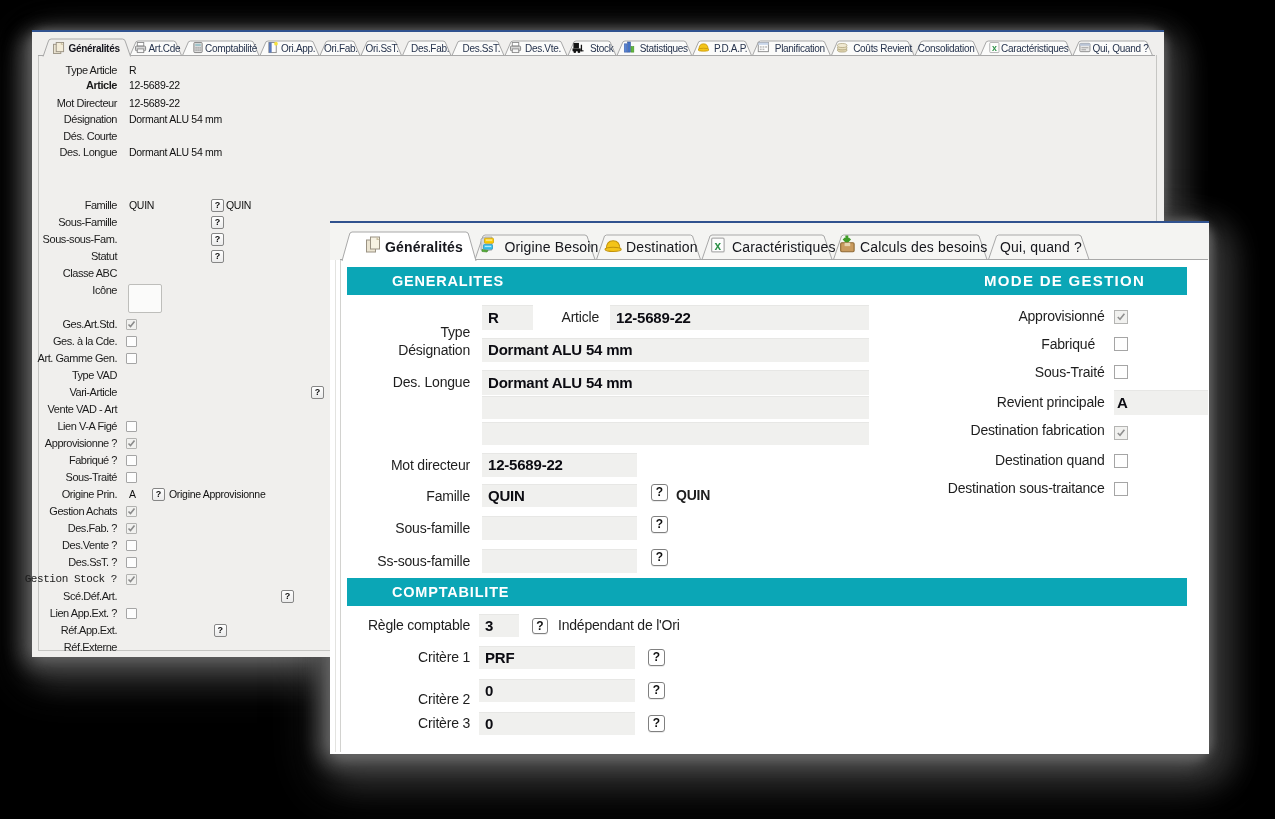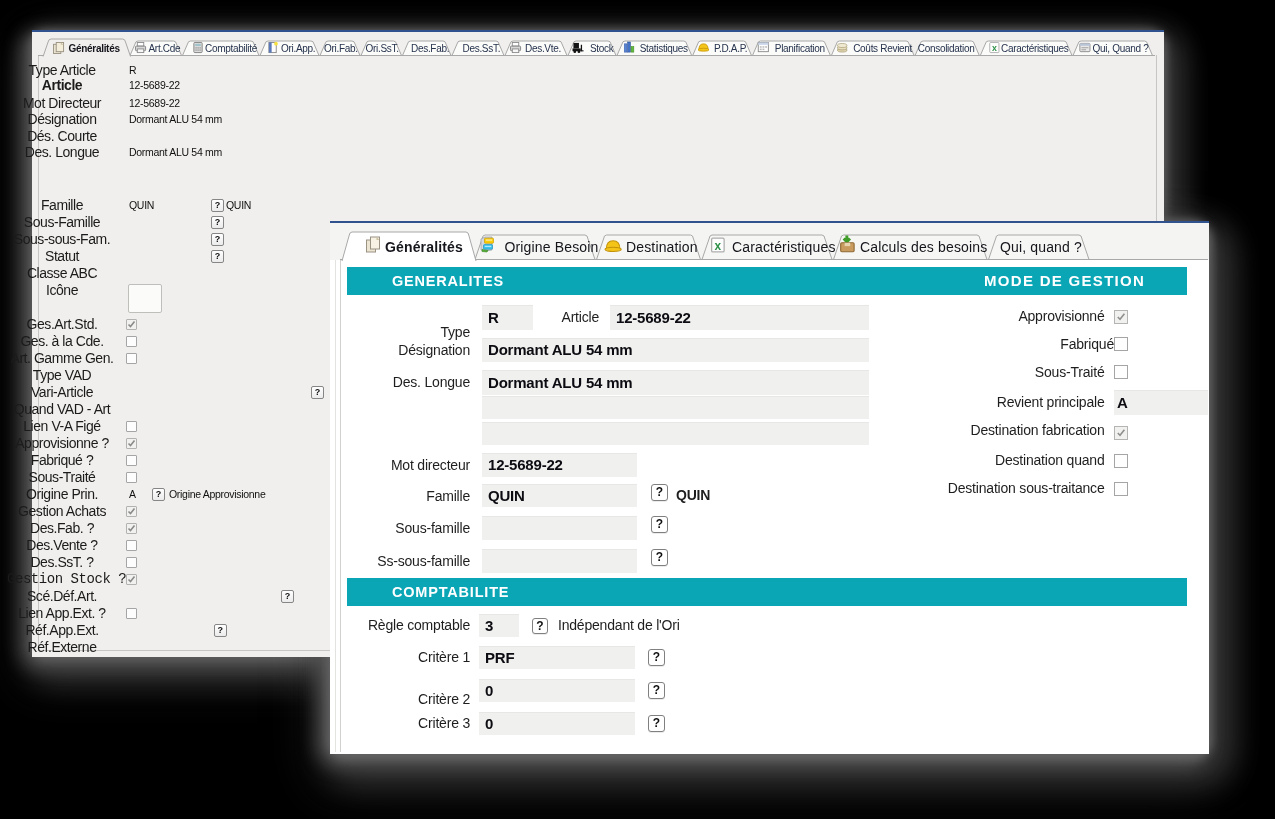--- a/index.html
+++ b/index.html
@@ -1,21 +1,21 @@
 <!DOCTYPE html>
 <html><head><meta charset="utf-8"><style>
 html,body{margin:0;padding:0;width:1275px;height:819px;background:#000;overflow:hidden;
  font-family:"Liberation Sans", sans-serif;-webkit-font-smoothing:antialiased}
 .abs{position:absolute}
 #w1{position:absolute;left:32px;top:30px;width:1132px;height:627px;background:#f0efed;z-index:2}
 #g1{position:absolute;left:32px;top:30px;width:1132px;height:627px;z-index:1;border-radius:14px;
  box-shadow:0 2px 8px 2px rgba(95,95,95,.95),-6px 6px 16px 6px rgba(80,80,80,.8),
  8px 12px 26px 12px rgba(70,70,70,.6),0 16px 40px 16px rgba(55,55,55,.45)}
 #w1top{position:absolute;left:0;top:0;width:100%;height:2px;background:#30528f}
-.w1lbl{position:absolute;left:-25px;width:110px;text-align:center;font-size:14px;line-height:13px;
+.w1lbl{position:absolute;left:-25px;width:110px;text-align:right;font-size:11px;line-height:13px;
  letter-spacing:-.45px;color:#1b1b1b;white-space:nowrap}
 .w1val{position:absolute;left:97px;font-size:10.5px;line-height:13px;letter-spacing:-.3px;color:#101010;white-space:nowrap}
 .w1cb{position:absolute;left:94px;width:11px;height:11px;box-sizing:border-box;
  border:1px solid #a5a5a5;background:#fdfdfd;border-radius:1px}
 .w1cb.c{background:#f1f1ef;border-color:#b2b2b0}
 .w1cb svg,.f2cb svg{display:block}
 .w1q{position:absolute;width:13px;height:13px;box-sizing:border-box;border:1px solid #868686;
  border-radius:2px;background:linear-gradient(#ffffff,#ebebeb);text-align:center;
  font-weight:bold;font-size:9px;line-height:11px;color:#101010}
 #frame1{position:absolute;left:6px;top:25px;width:1117px;height:595px;
@@ -182,21 +182,21 @@
         <path d="M1.5,4.5 L3.5,6.5 L7.5,1.5" stroke="#8b8b8b" stroke-width="1.6" fill="none"></path>
       </svg>
     </div>
     <div class="w1lbl" style="top:304.5px;">Ges. à la Cde.</div>
     <div class="w1cb" style="top:305.5px"></div>
     <div class="w1lbl" style="top:321.5px;">Art. Gamme Gen.</div>
     <div class="w1cb" style="top:322.5px"></div>
     <div class="w1lbl" style="top:339.1px;">Type VAD</div>
     <div class="w1lbl" style="top:356.1px;">Vari-Article</div>
     <div class="w1q" style="top:356.1px;left:279px">?</div>
-    <div class="w1lbl" style="top:373.1px;">Quand VAD - Art</div>
+    <div class="w1lbl" style="top:373.1px;">Vente VAD - Art</div>
     <div class="w1lbl" style="top:390.1px;">Lien V-A Figé</div>
     <div class="w1cb" style="top:391.1px"></div>
     <div class="w1lbl" style="top:407.1px;">Approvisionne ?</div>
     <div class="w1cb c" style="top:408.1px">
       <svg width="9" height="9" viewBox="0 0 9 9">
         <path d="M1.5,4.5 L3.5,6.5 L7.5,1.5" stroke="#8b8b8b" stroke-width="1.6" fill="none"></path>
       </svg>
     </div>
     <div class="w1lbl" style="top:424.1px;">Fabriqué ?</div>
     <div class="w1cb" style="top:425.1px"></div>
@@ -323,21 +323,21 @@
     <div class="f2q" style="left:318px;top:461.0px;width:17px;height:17px;line-height:15px">?</div>
     <div class="f2lbl" style="left:-80px;top:494.0px">Critère 3</div>
     <div class="f2in" style="left:149px;top:491px;width:156px;height:23px;line-height:21px;">0</div>
     <div class="f2q" style="left:318px;top:494.0px;width:17px;height:17px;line-height:15px">?</div>
     <div class="f2lbl" style="left:554.5px;top:87.0px">Approvisionné</div>
     <div class="f2cb c" style="left:784px;top:88.5px">
       <svg width="12" height="12" viewBox="0 0 12 12">
         <path d="M2.8,6 L5,8.2 L9.4,2.8" stroke="#909090" stroke-width="1.6" fill="none"></path>
       </svg>
     </div>
-    <div class="f2lbl" style="left:564px;top:114.5px">Fabriqué</div>
+    <div class="f2lbl" style="left:545px;top:114.5px">Fabriqué</div>
     <div class="f2cb" style="left:784px;top:116px"></div>
     <div class="f2lbl" style="left:554.5px;top:142.5px">Sous-Traité</div>
     <div class="f2cb" style="left:784px;top:144px"></div>
     <div class="f2lbl" style="left:554.5px;top:173.0px">Revient principale</div>
     <div class="f2in" style="left:784px;top:169px;width:94px;height:25px;line-height:23px;padding-left:3px;">A</div>
     <div class="f2lbl" style="left:554.5px;top:201px">Destination fabrication</div>
     <div class="f2cb c" style="left:784px;top:205px">
       <svg width="12" height="12" viewBox="0 0 12 12">
         <path d="M2.8,6 L5,8.2 L9.4,2.8" stroke="#909090" stroke-width="1.6" fill="none"></path>
       </svg>

